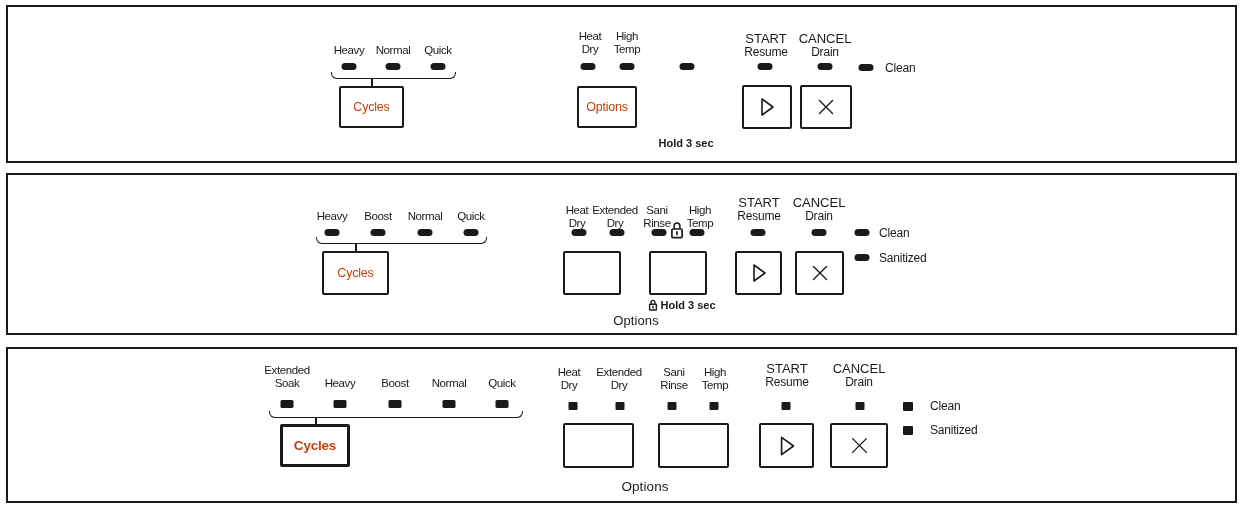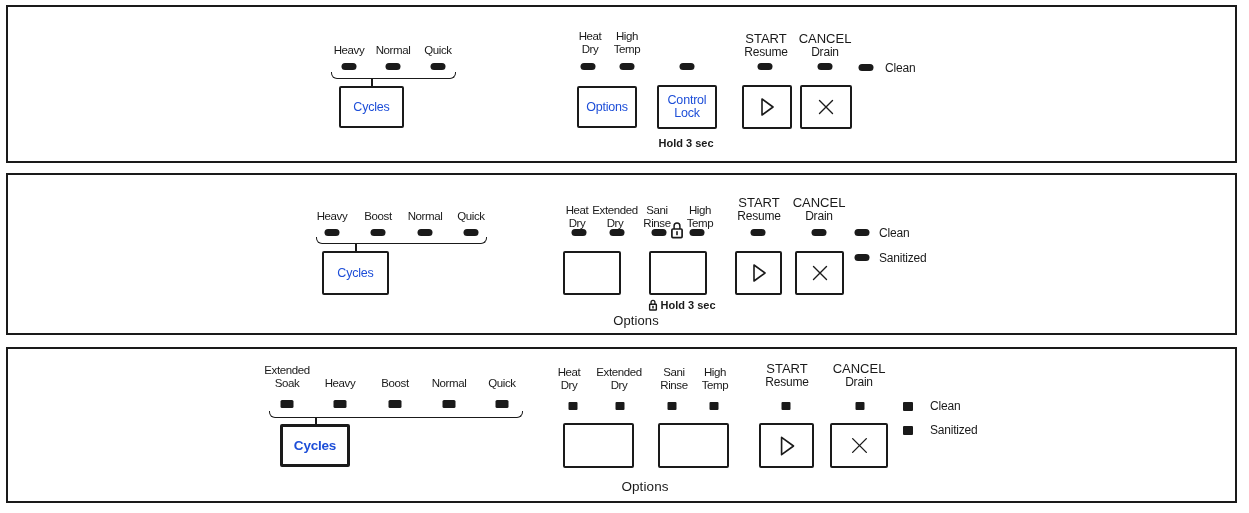--- a/index.html
+++ b/index.html
@@ -54,21 +54,21 @@
     background:#fff;
     display:flex;
     align-items:center;
     justify-content:center;
     text-align:center;
     font-family:inherit;
     font-size:12.5px;
     line-height:13px;
     letter-spacing:-0.2px;
     white-space:pre-line;
-    color:#1d4ed8;
+    color:#c2410c;
     border-radius:2px;
     padding:0;
     cursor:pointer;
   }
   .btn.thick { border-width:3px; font-weight:bold; font-size:13.5px; }
   .note {
     position:absolute;
     transform:translateX(-50%);
     display:flex;
     align-items:center;
@@ -109,22 +109,20 @@
 
   <div class="lbl" style="left:582px; top:23px;">Heat
 Dry</div>
   <div class="lbl" style="left:619px; top:23px;">High
 Temp</div>
   <div class="led" style="left:580px; top:56px;"></div>
   <div class="led" style="left:619px; top:56px;"></div>
   <button class="btn" style="left:569px; top:79px; width:60px; height:42px;">Options</button>
 
   <div class="led" style="left:679px; top:56px;"></div>
-  <button class="btn" style="left:649px; top:78px; width:60px; height:44px;">Control
-Lock</button>
   <div class="note" style="left:678px; top:130px;">
     <span>Hold 3 sec</span>
   </div>
 
   <div class="lbl cmd" style="left:758px; top:26px;">
     <span class="t">START</span>
     <span class="s">Resume</span>
   </div>
   <div class="lbl cmd" style="left:817px; top:26px;">
     <span class="t">CANCEL</span>

